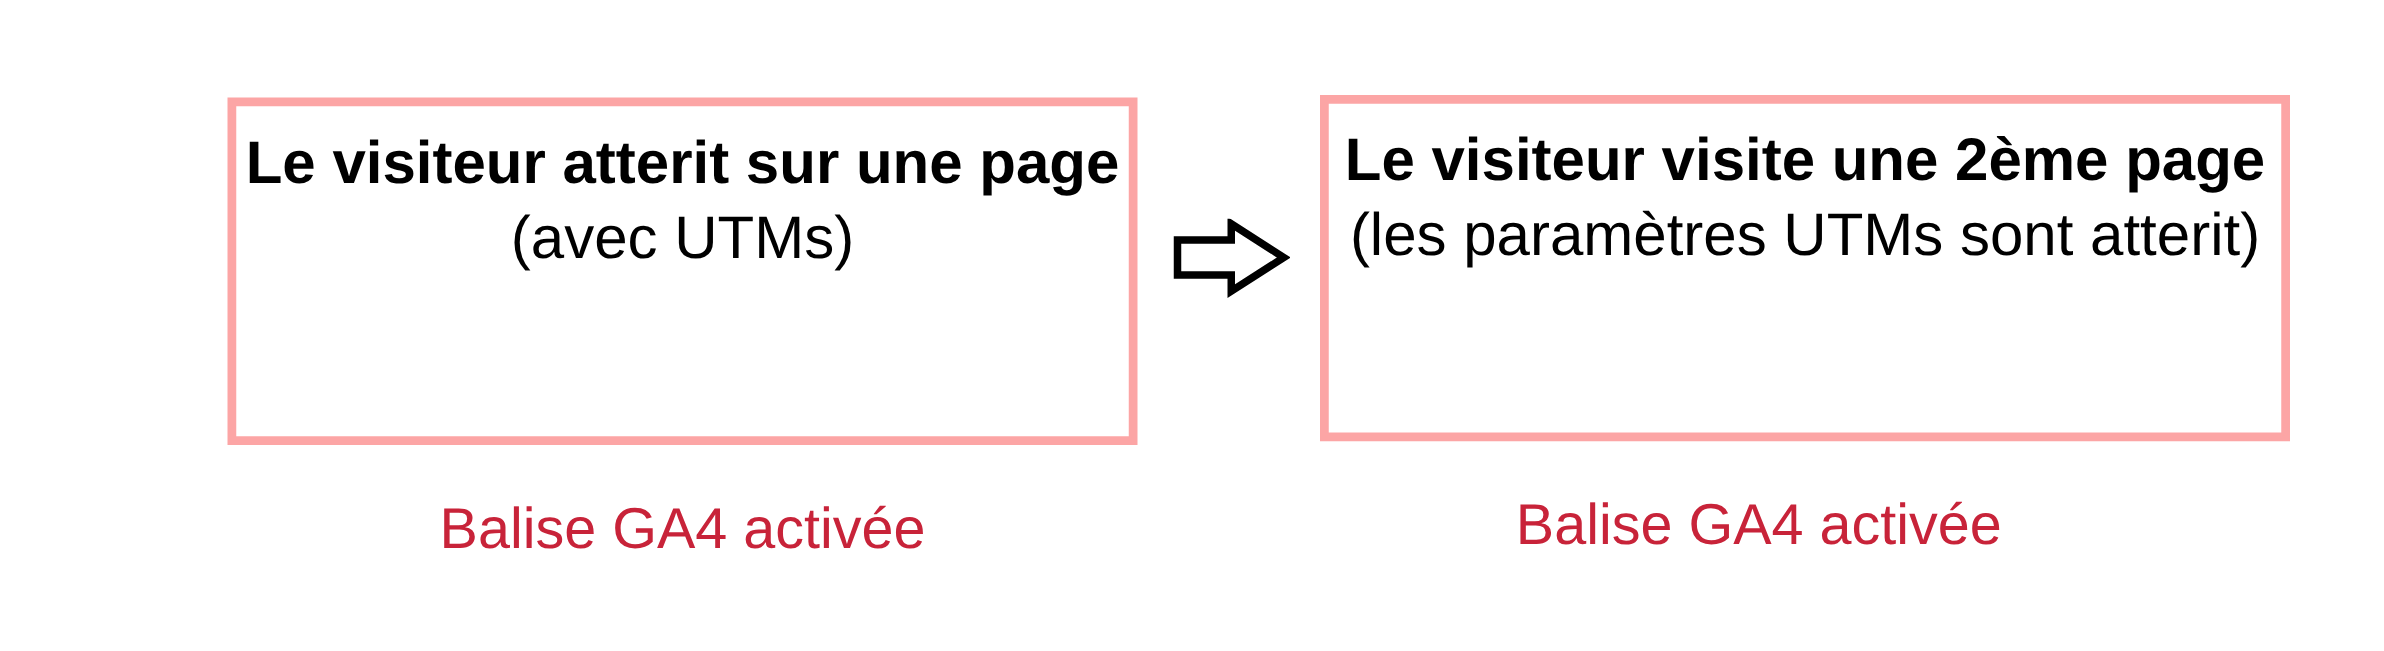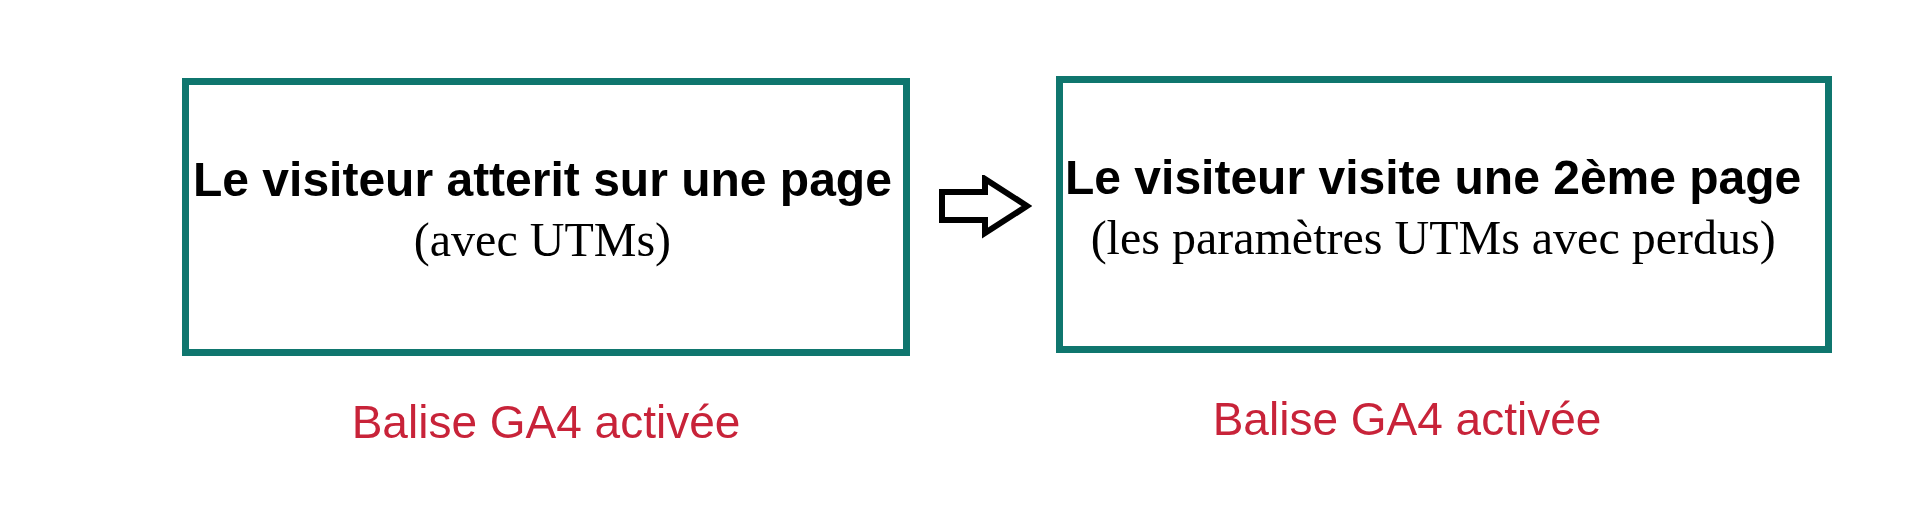--- a/index.html
+++ b/index.html
@@ -11,24 +11,24 @@
     position: relative;
     width: 1907px;
     height: 521px;
     background: #ffffff;
     font-family: "Liberation Sans", sans-serif;
     overflow: hidden;
   }
   .flow-box {
     position: absolute;
     box-sizing: border-box;
-    border: 7px solid #0f766e;
+    border: 7px solid #fca5a5;
     background: #ffffff;
     display: flex;
-    flex-direction: row;
+    flex-direction: column;
     justify-content: space-between;
     align-items: center;
     text-align: center;
   }
   .flow-box.left {
     left: 182px;
     top: 78px;
     width: 728px;
     height: 278px;
     padding: 16px 4px 30px 4px;
@@ -46,21 +46,20 @@
     line-height: 60px;
     color: #000000;
     white-space: nowrap;
   }
   .box-subtitle {
     font-size: 48px;
     font-weight: normal;
     line-height: 60px;
     color: #000000;
     white-space: nowrap;
-    font-family: Liberation Serif, serif;
   }
   .box-note {
     font-size: 34px;
     font-weight: normal;
     line-height: 40px;
     color: #1a1a1a;
     white-space: nowrap;
   }
   .arrow-wrap {
     position: absolute;
@@ -101,21 +100,21 @@
 
   <div class="arrow-wrap">
     <svg width="94" height="64" viewBox="0 0 94 64" xmlns="http://www.w3.org/2000/svg">
       <polygon points="4,17 47,17 47,4 89,31 47,58 47,45 4,45" fill="#ffffff" stroke="#000000" stroke-width="6" stroke-linejoin="miter"></polygon>
     </svg>
   </div>
 
   <div class="flow-box right">
     <div>
       <div class="box-title">Le visiteur visite une 2ème page</div>
-      <div class="box-subtitle">(les paramètres UTMs avec perdus)</div>
+      <div class="box-subtitle">(les paramètres UTMs sont atterit)</div>
     </div>
   </div>
 
   <div class="caption left-caption" style="color: rgb(200, 35, 57);">Balise GA4 activée</div>
 
   <div class="caption right-caption" style="color: rgb(200, 35, 57);">Balise GA4 activée</div>
 
 </div>
 
 </body></html>

